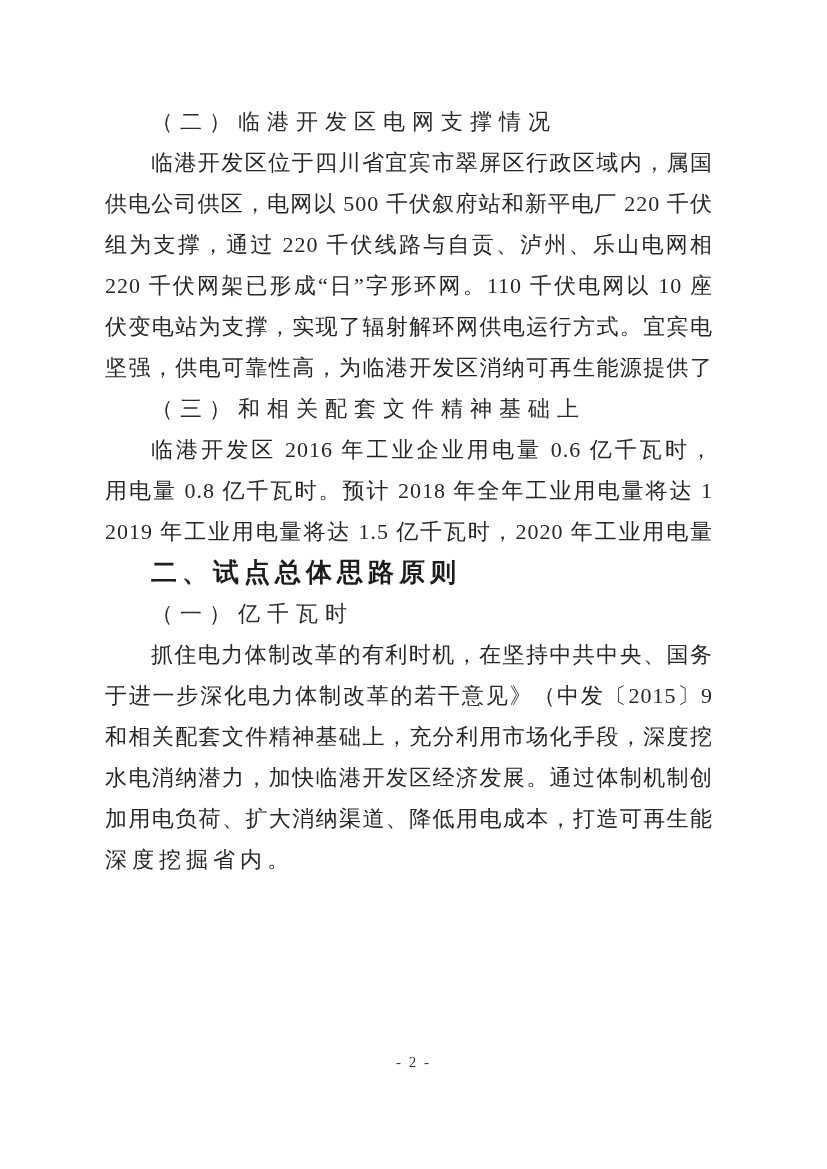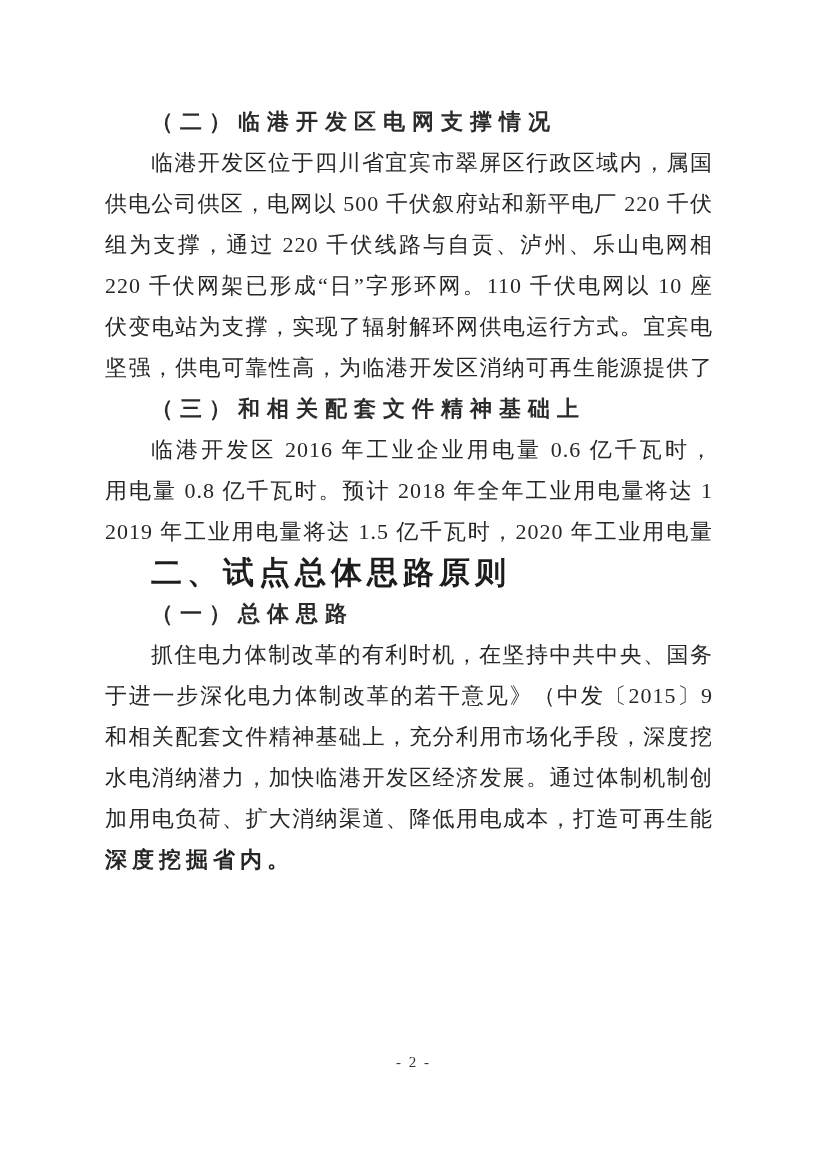--- a/index.html
+++ b/index.html
@@ -31,29 +31,28 @@
     text-align: justify;
     text-align-last: justify;
     text-justify: inter-character;
     overflow: hidden;
   }
   .line.first { padding-left: 46px; }
   .line.last {
     text-align: left;
     text-align-last: left;
     letter-spacing: 5px;
-    font-weight: bold;
   }
   .para.kaiti .line {
     letter-spacing: 7px;
     color: #2b2b2b;
   }
   .para.bold .line {
     font-weight: bold;
-    font-size: 31px;
+    font-size: 26px;
     letter-spacing: 5px;
     color: #1d1d1d;
     font-family: "Liberation Serif", "DejaVu Serif", serif;
   }
   .footer {
     position: absolute;
     top: 1050px;
     left: 0;
     width: 100%;
     height: 24px;
@@ -86,21 +85,21 @@
       </div>
       <div class="para body">
         <div class="line first">临港开发区 2016 年工业企业用电量 0.6 亿千瓦时，2017 年工业</div>
         <div class="line">用电量 0.8 亿千瓦时。预计 2018 年全年工业用电量将达 1 亿千瓦时，</div>
         <div class="line">2019 年工业用电量将达 1.5 亿千瓦时，2020 年工业用电量将达 2 亿</div>
       </div>
       <div class="para bold">
         <div class="line first last">二、试点总体思路原则</div>
       </div>
       <div class="para kaiti">
-        <div class="line first last">（一）总体思路</div>
+        <div class="line first last">（一）亿千瓦时</div>
       </div>
       <div class="para body">
         <div class="line first">抓住电力体制改革的有利时机，在坚持中共中央、国务院《关</div>
         <div class="line">于进一步深化电力体制改革的若干意见》（中发〔2015〕9 号）文件</div>
         <div class="line">和相关配套文件精神基础上，充分利用市场化手段，深度挖掘省内</div>
         <div class="line">水电消纳潜力，加快临港开发区经济发展。通过体制机制创新，增</div>
         <div class="line">加用电负荷、扩大消纳渠道、降低用电成本，打造可再生能源消纳</div>
         <div class="line last">深度挖掘省内。</div>
       </div>
     </div>

